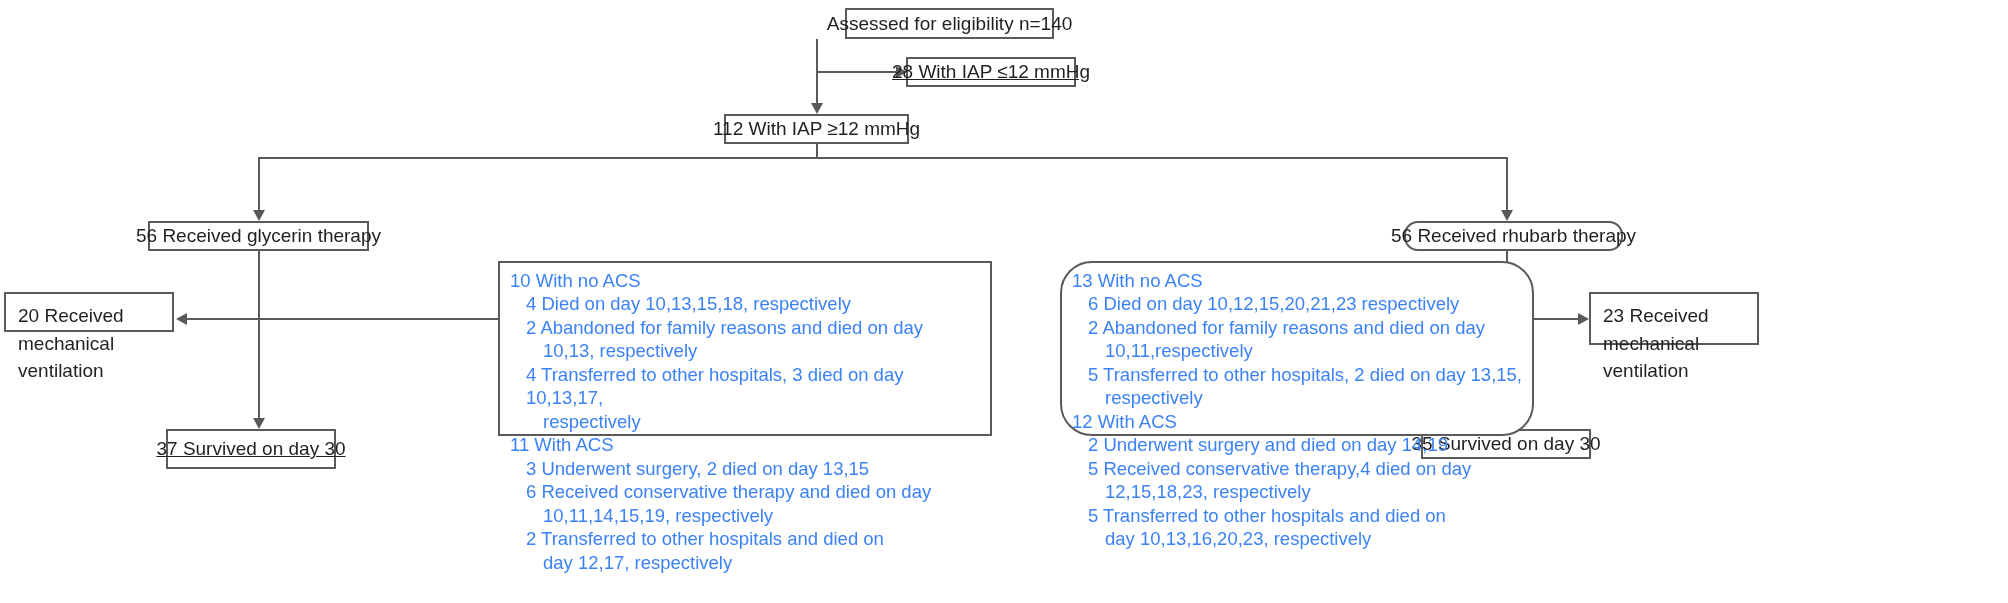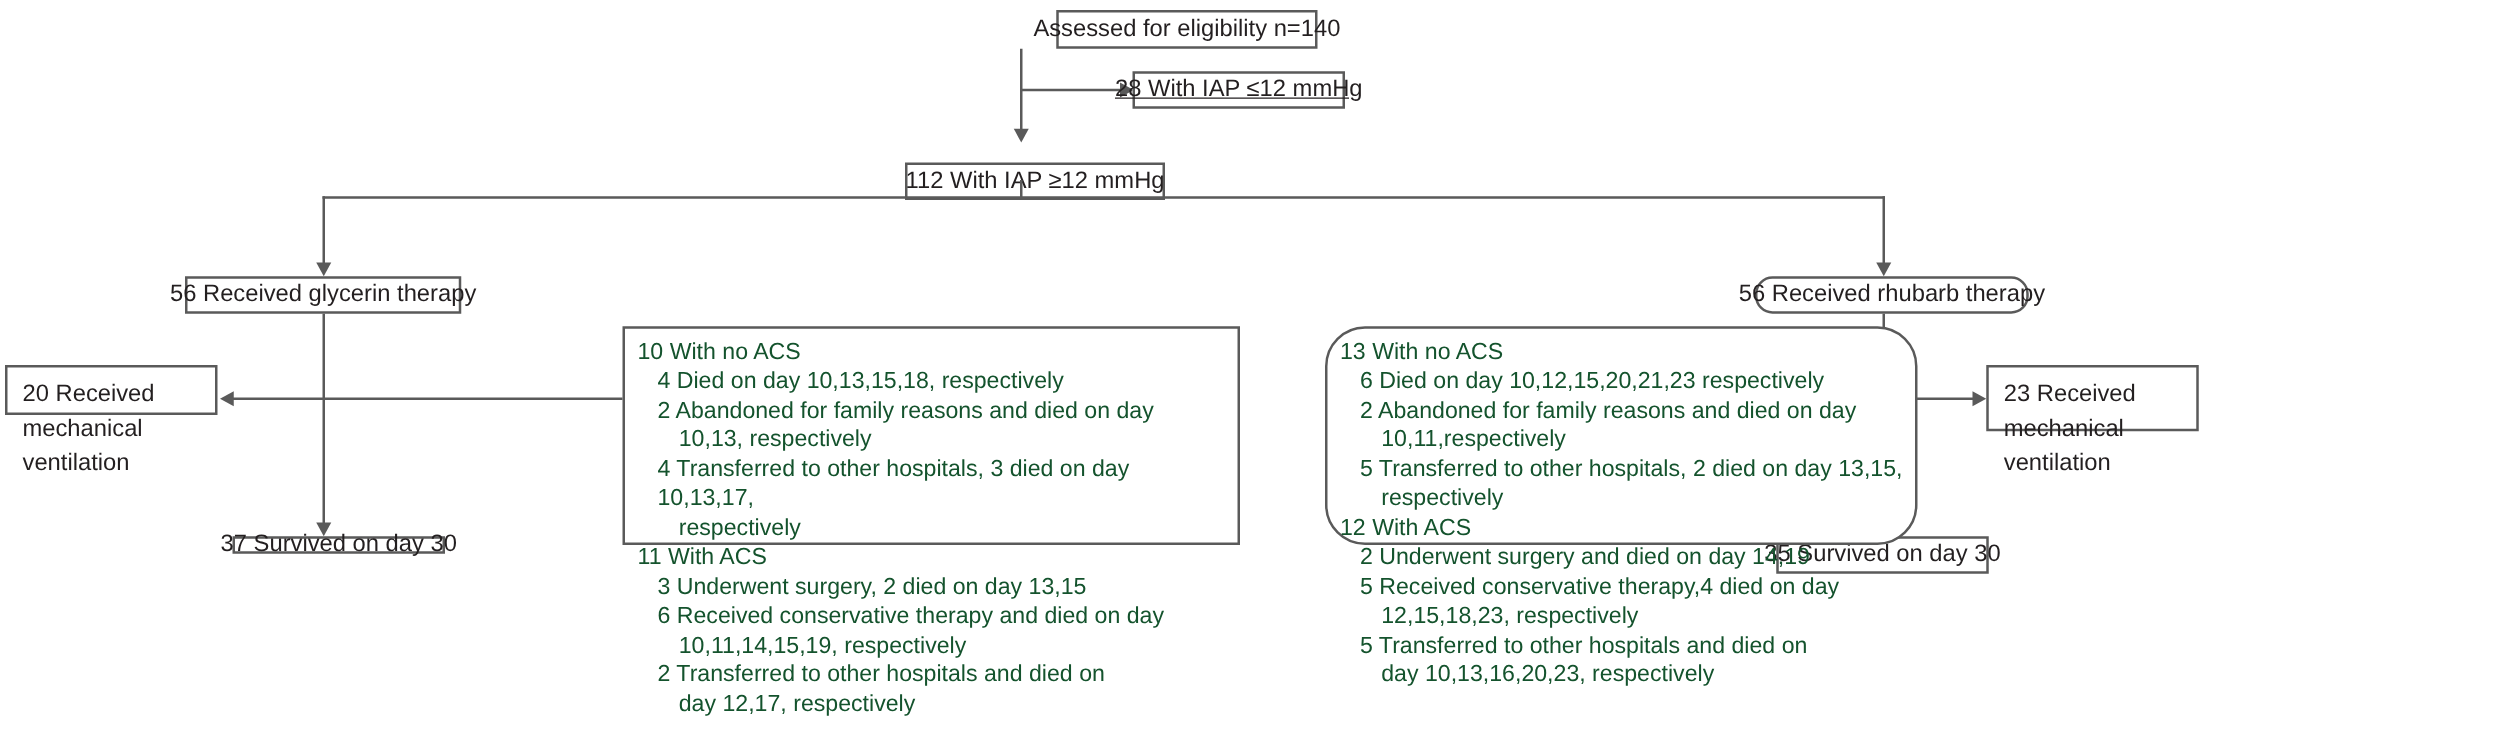--- a/index.html
+++ b/index.html
@@ -41,21 +41,21 @@
     line-height: 1.45;
   }
   .panel {
     position: absolute;
     box-sizing: border-box;
     border: 2px solid #5a5a5a;
     background: #ffffff;
     padding: 6px 10px 6px 10px;
     font-size: 18.5px;
     line-height: 1.27;
-    color: #14532d;
+    color: #3b82f6;
   }
   .panel .grp-head {
     margin: 0;
     padding: 0;
     white-space: pre;
   }
   .panel .itm {
     margin: 0 0 0 16px;
     padding: 0;
     text-indent: 0;
@@ -103,21 +103,21 @@
 
   <div class="ln v" style="left:816px; top:39px; height:66px;"></div>
   <div class="arrow down" style="left:811px; top:103px;"></div>
 
   <div class="ln h" style="left:816px; top:71px; width:82px;"></div>
   <div class="arrow right" style="left:896px; top:66px;"></div>
   <div class="box" style="left:906px; top:57px; width:170px; height:30px;text-decoration:underline;">
     <span>28 With IAP ≤12 mmHg</span>
   </div>
 
-  <div class="box" style="left:724px; top:114px; width:208px; height:30px;margin-top:16px;">
+  <div class="box" style="left:724px; top:114px; width:185px; height:30px;">
     <span>112 With IAP ≥12 mmHg</span>
   </div>
 
   <div class="ln v" style="left:816px; top:144px; height:14px;"></div>
   <div class="ln h" style="left:258px; top:157px; width:1250px;"></div>
   <div class="ln v" style="left:258px; top:157px; height:55px;"></div>
   <div class="arrow down" style="left:253px; top:210px;"></div>
   <div class="ln v" style="left:1506px; top:157px; height:55px;"></div>
   <div class="arrow down" style="left:1501px; top:210px;"></div>
 
@@ -140,21 +140,21 @@
     <span>mechanical ventilation</span>
   </div>
 
   <div class="ln h" style="left:1258px; top:318px; width:322px;"></div>
   <div class="arrow right" style="left:1578px; top:313px;"></div>
   <div class="box two-line" style="left:1589px; top:292px; width:170px; height:53px;">
     <span>23 Received</span><br>
     <span>mechanical ventilation</span>
   </div>
 
-  <div class="box" style="left:186px; top:429px; width:170px; height:14px;">
+  <div class="box" style="left:166px; top:429px; width:170px; height:40px;text-decoration:underline;">
     <span>37 Survived on day 30</span>
   </div>
   <div class="box" style="left:1421px; top:429px; width:170px; height:30px;">
     <span>35 Survived on day 30</span>
   </div>
 
   <div class="panel" style="left:498px; top:261px; width:494px; height:175px;">
     <div>
       <div class="grp-head">10 With no ACS</div>
       <div class="itm">

